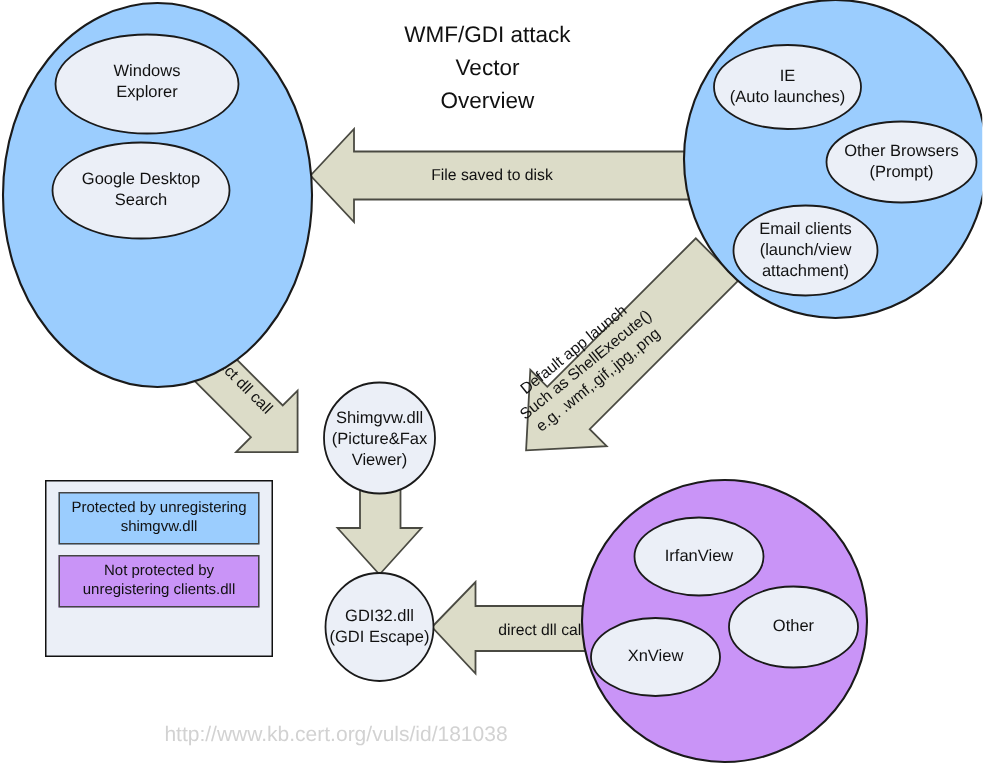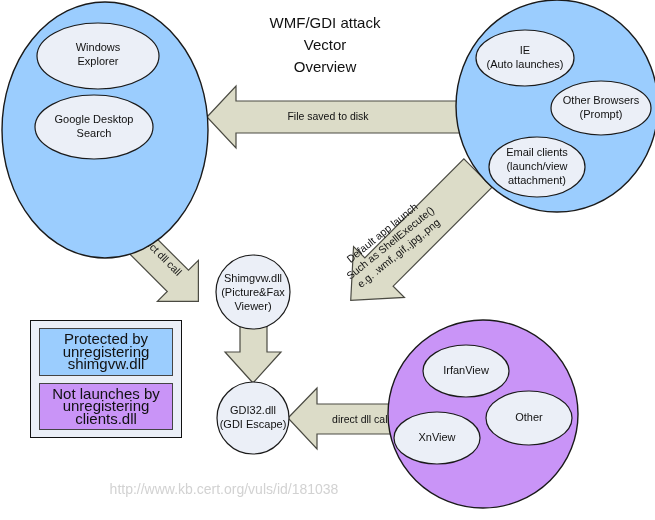--- a/index.html
+++ b/index.html
@@ -70,21 +70,21 @@
   #legend-title {
     font-size: 11.5px;
     font-weight: bold;
     text-align: center;
     color: #111111;
     margin: 2px 0 8px 0;
   }
   .legend-swatch {
     border: 1.5px solid #444444;
     box-sizing: border-box;
-    font-size: 15px;
+    font-size: 10px;
     line-height: 12.5px;
     text-align: center;
     color: #111111;
     padding: 4px 3px;
     margin-bottom: 7px;
   }
   .legend-swatch.blue   { background: #9BCDFE; }
   .legend-swatch.purple { background: #C994F7; }
 </style>
 </head>
@@ -208,18 +208,18 @@
   </svg>
 
   <div id="legend-box">
 
     <div class="legend-swatch blue">
       <span>Protected by unregistering</span>
       <span>shimgvw.dll</span>
     </div>
 
     <div class="legend-swatch purple">
-      <span>Not launches by</span>
+      <span>Not protected by</span>
       <span>unregistering clients.dll</span>
     </div>
   </div>
 
 </div>
 
 </body></html>

